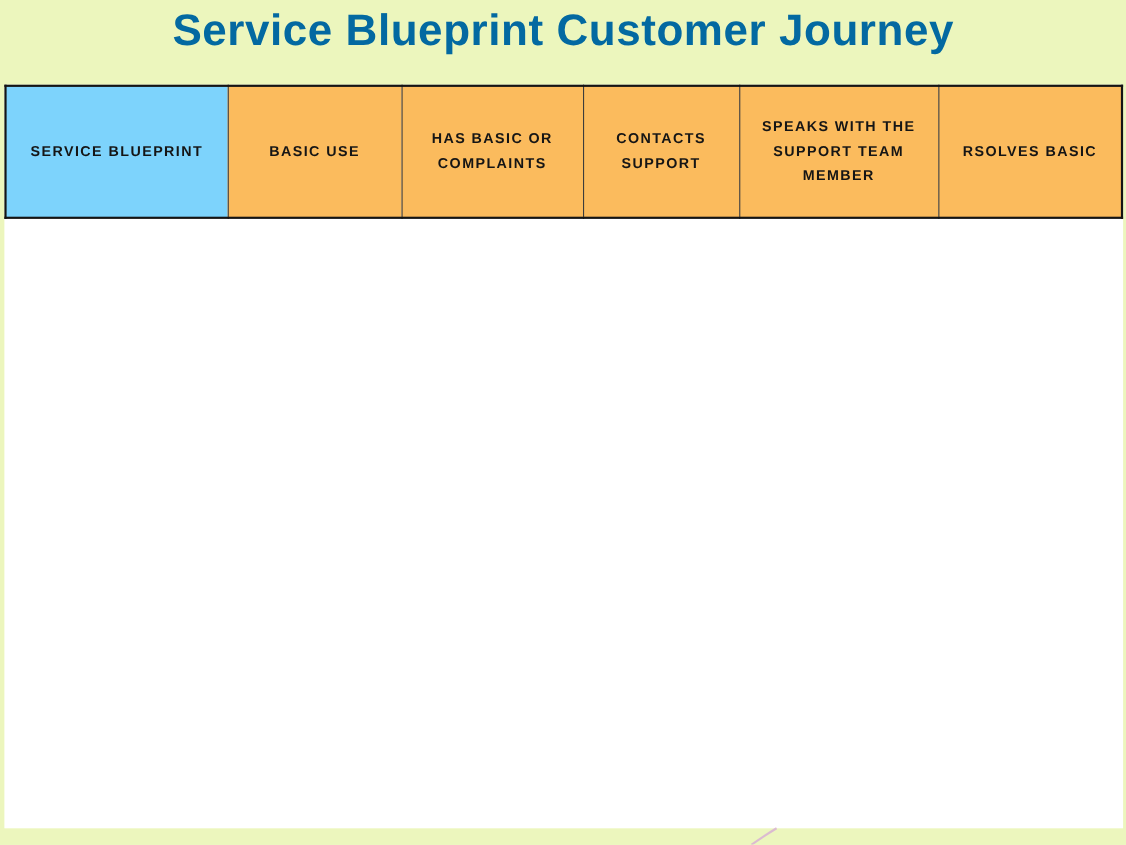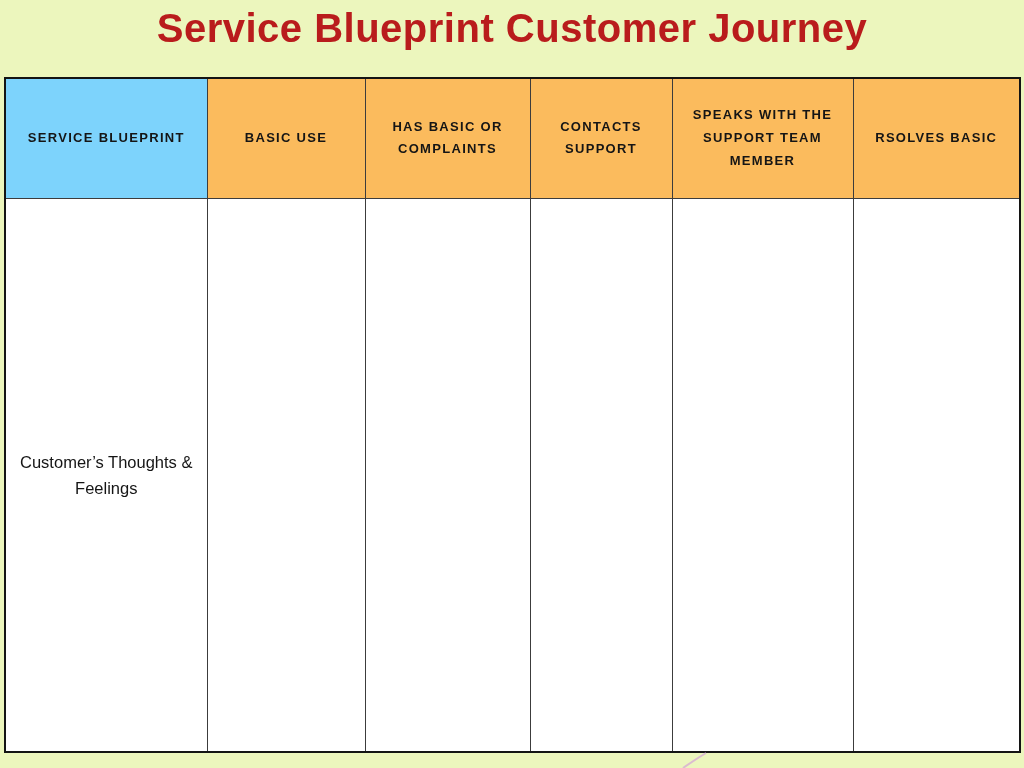--- a/index.html
+++ b/index.html
@@ -11,21 +11,21 @@
     position: relative;
   }
   .page-title {
     position: absolute;
     top: 6px; left: 0;
     width: 1024px;
     text-align: center;
     font-size: 40px;
     font-weight: 700;
     letter-spacing: 0.5px;
-    color: #b91c1c;
+    color: #0369a1;
   }
   table.blueprint {
     position: absolute;
     left: 4px; top: 77px;
     width: 1015px; height: 676px;
     border-collapse: collapse;
     table-layout: fixed;
     background: #ffffff;
     border: 2px solid #141414;
   }
@@ -73,26 +73,18 @@
     <tr class="header-row">
       <th class="teal" style="width:202px">SERVICE BLUEPRINT</th>
       <th style="width:158px">BASIC USE</th>
       <th style="width:165px">HAS BASIC OR COMPLAINTS</th>
       <th style="width:142px">CONTACTS SUPPORT</th>
       <th style="width:181px">SPEAKS WITH THE SUPPORT TEAM MEMBER</th>
       <th style="width:167px">RSOLVES BASIC</th>
     </tr>
   </thead>
   <tbody>
-    <tr class="body-row-0">
-      <td class="row-label">Customer’s Thoughts &amp; Feelings</td>
-      <td class="empty-cell"></td>
-      <td class="empty-cell"></td>
-      <td class="empty-cell"></td>
-      <td class="empty-cell"></td>
-      <td class="empty-cell"></td>
-    </tr>
   </tbody>
 </table>
 
 <svg class="squiggle" width="50" height="23" viewBox="0 0 50 23">
   <path d="M 36 8 Q 26 14 13 23" fill="none" stroke="#d8b0d4" stroke-width="2" opacity="0.85"></path>
 </svg>
 
 </body></html>

